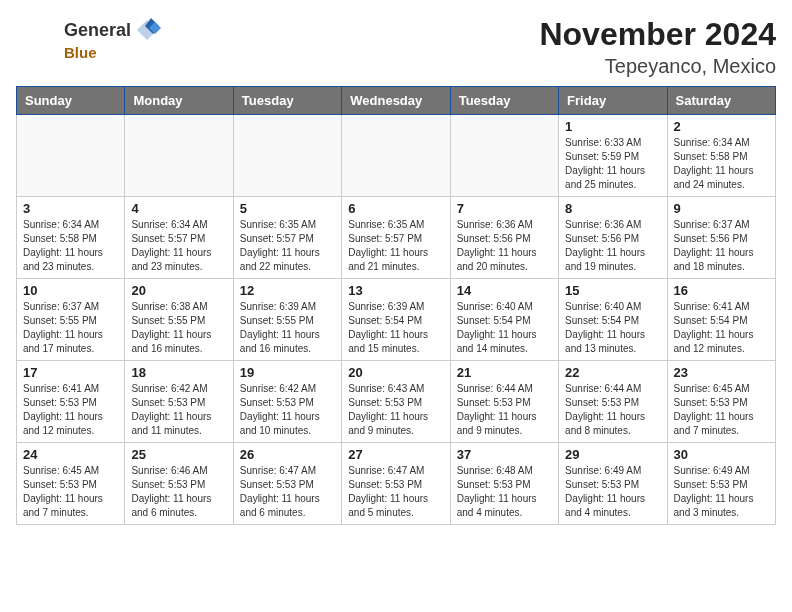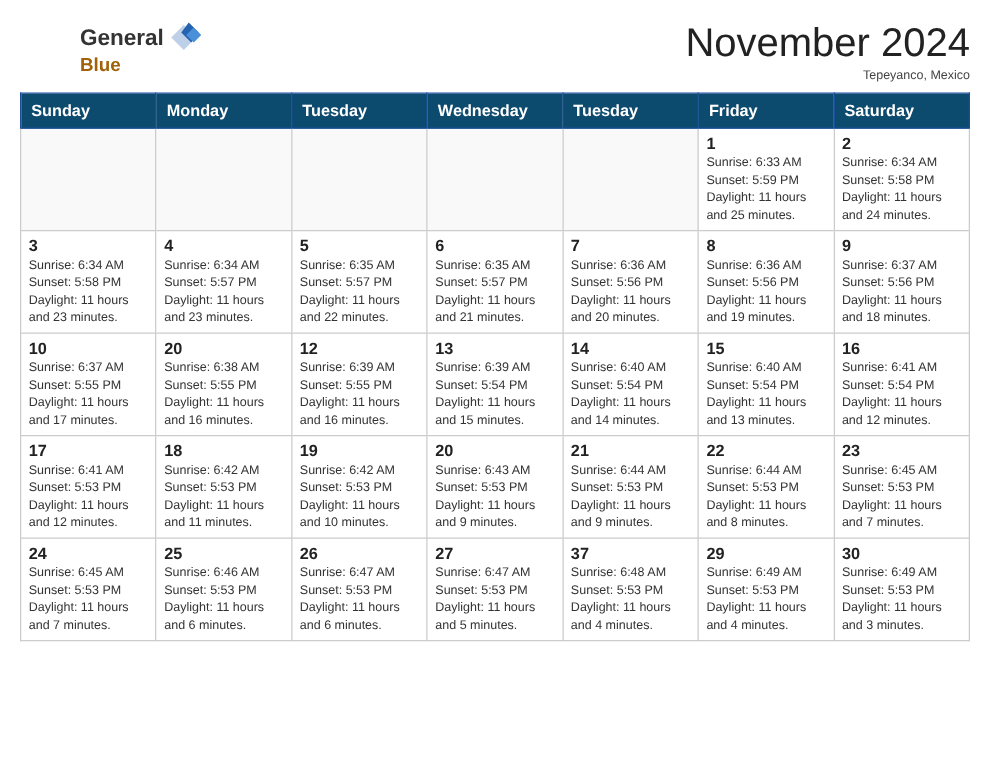--- a/index.html
+++ b/index.html
@@ -37,35 +37,35 @@
     .logo-icon {
       width: 28px;
       height: 28px;
       margin-left: 2px;
     }
     .title-area {
       text-align: right;
     }
     .month-title {
       font-size: 32px;
-      font-weight: normal;
+      font-weight: bold;
       color: #222;
     }
     .subtitle {
-      font-size: 10px;
+      font-size: 20px;
       color: #444;
       margin-top: 2px;
     }
     .calendar {
       width: 100%;
       border-collapse: collapse;
       border: 1px solid #ccc;
     }
     .calendar th {
-      background: #0c4a6e;
+      background: #737373;
       color: #fff;
       font-size: 13px;
       font-weight: bold;
       padding: 6px 8px;
       text-align: left;
       border: 1px solid #1a4d9a;
     }
     .calendar td {
       vertical-align: top;
       border: 1px solid #ccc;

